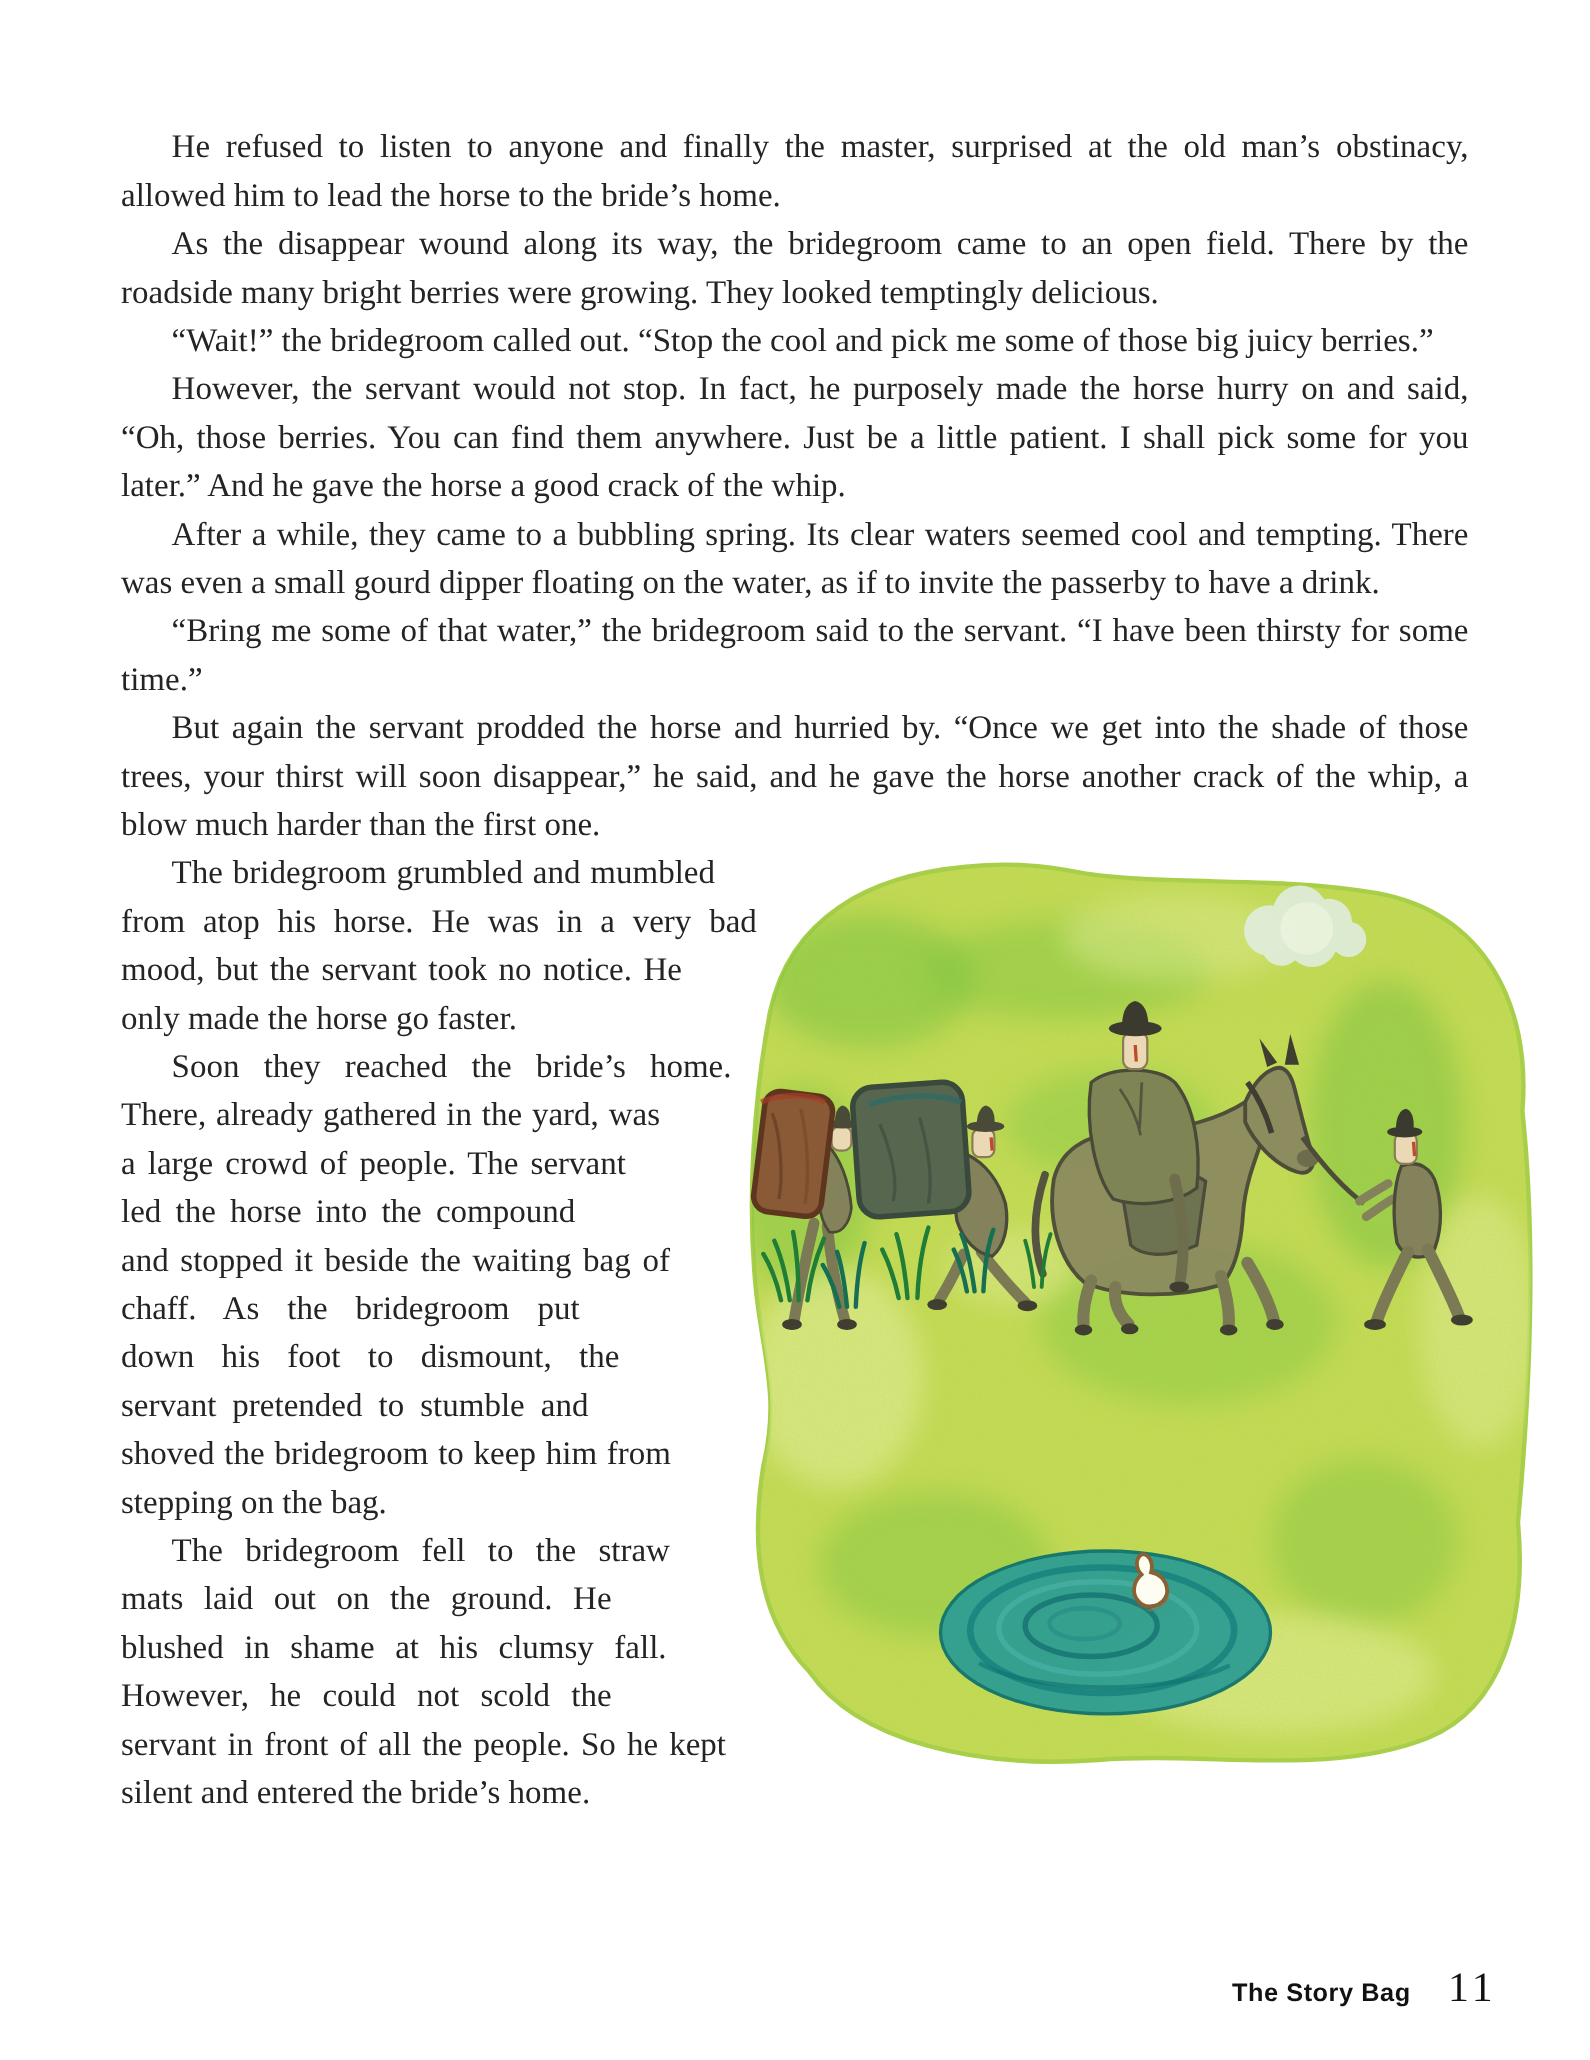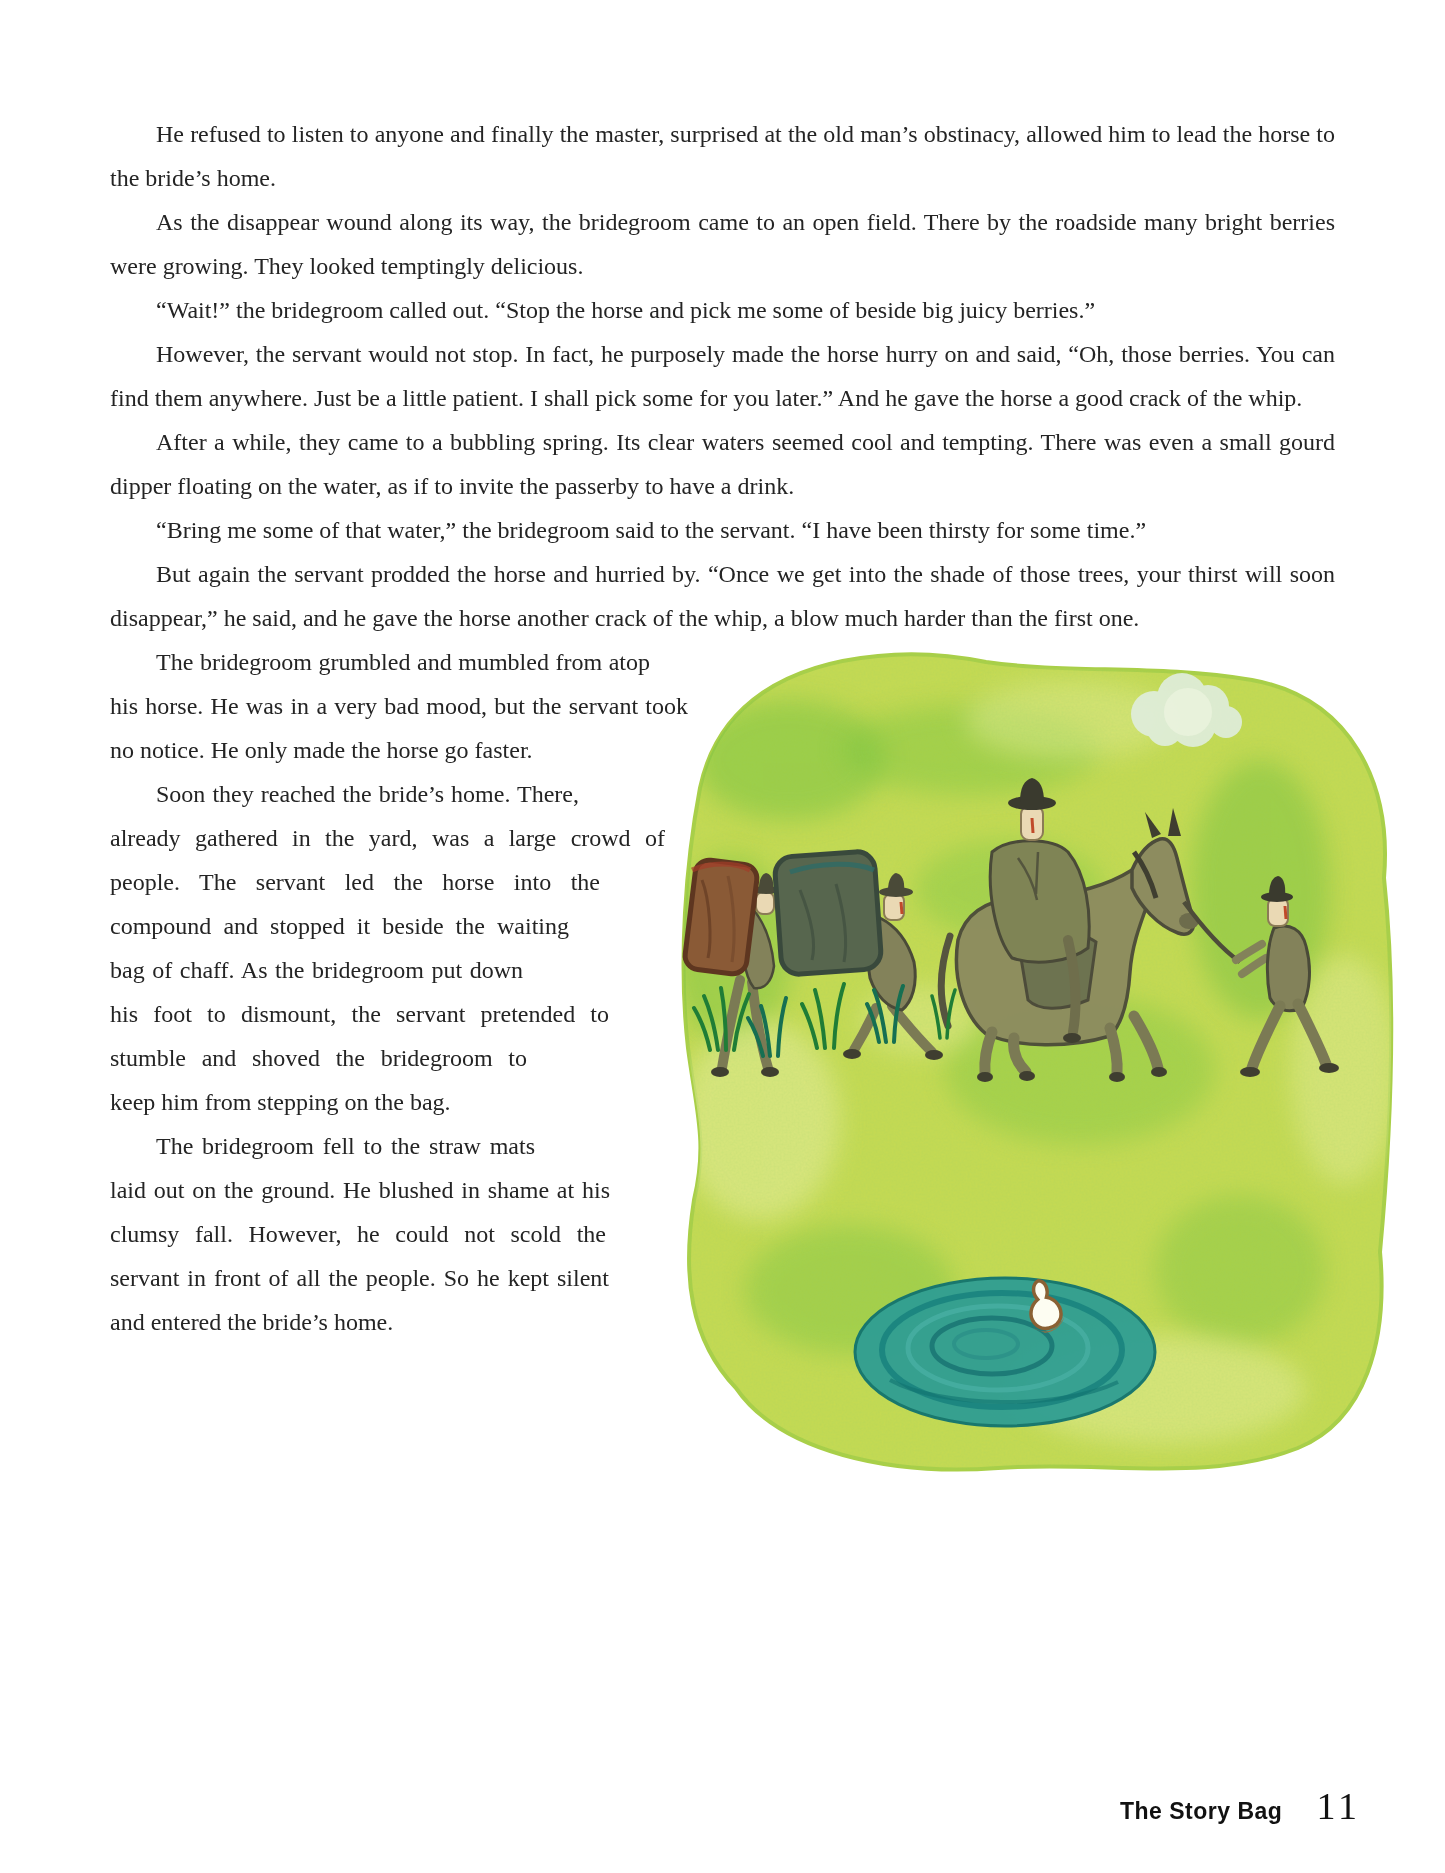--- a/index.html
+++ b/index.html
@@ -2,21 +2,21 @@
 <html><head>
 <meta charset="utf-8">
 <style>
   html,body { margin:0; padding:0; background:#ffffff; }
   .page {
     position:relative; width:1445px; height:1873px; background:#ffffff;
     overflow:hidden; font-family:"Liberation Serif","DejaVu Serif",serif;
   }
   .content {
     position:absolute; left:110px; top:112px; width:1225px;
-    font-size:24px; line-height:44px; color:#242424;
+    font-size:30px; line-height:44px; color:#242424;
     text-align:justify; hyphens:none;
   }
   .content p { margin:0; text-indent:46px; }
   .ill-float {
     float:right; width:815px; height:880px; position:relative;
     shape-outside: polygon(
       130px 0px, 130px 44px, 168px 44px, 168px 88px, 100px 88px, 100px 132px,
       59px 132px, 59px 176px, 145px 176px, 145px 220px, 80px 220px, 80px 264px,
       49px 264px, 49px 308px, 3px 308px, 3px 352px, 89px 352px, 89px 396px,
       7px 396px, 7px 440px, 43px 440px, 43px 484px, 15px 484px, 15px 528px,
@@ -32,21 +32,21 @@
   .footer-title { font-family:"Liberation Sans","DejaVu Sans",sans-serif; font-weight:bold; font-size:23px; letter-spacing:0.5px;margin-top:32px; }
   .footer-num { font-family:"Liberation Serif","DejaVu Serif",serif; font-size:38px; letter-spacing:4px;text-align:center; }
 </style>
 </head>
 <body>
 
 <div class="page">
   <div class="content">
     <p>He refused to listen to anyone and finally the master, surprised at the old man’s obstinacy, allowed him to lead the horse to the bride’s home.</p>
     <p>As the disappear wound along its way, the bridegroom came to an open field. There by the roadside many bright berries were growing. They looked temptingly delicious.</p>
-    <p>“Wait!” the bridegroom called out. “Stop the horse and pick me some of beside big juicy berries.”</p>
+    <p>“Wait!” the bridegroom called out. “Stop the cool and pick me some of those big juicy berries.”</p>
     <p>However, the servant would not stop. In fact, he purposely made the horse hurry on and said, “Oh, those berries. You can find them anywhere. Just be a little patient. I shall pick some for you later.” And he gave the horse a good crack of the whip.</p>
     <p>After a while, they came to a bubbling spring. Its clear waters seemed cool and tempting. There was even a small gourd dipper floating on the water, as if to invite the passerby to have a drink.</p>
     <p>“Bring me some of that water,” the bridegroom said to the servant. “I have been thirsty for some time.”</p>
     <p>But again the servant prodded the horse and hurried by. “Once we get into the shade of those trees, your thirst will soon disappear,” he said, and he gave the horse another crack of the whip, a blow much harder than the first one.</p>
 
     <div class="ill-float">
       <svg width="760" height="880" viewBox="0 0 760 880">
         <defs>
           <clipPath id="blobClip">
             <path d="M 238 16 C 150 24, 78 62, 60 148 C 46 222, 38 320, 48 408 C 56 470, 68 502, 54 560 C 42 636, 50 700, 96 748 C 140 812, 250 836, 358 828 C 462 820, 566 844, 658 808 C 726 780, 748 700, 740 612 C 752 482, 756 352, 744 238 C 752 142, 710 58, 612 40 C 518 24, 430 34, 346 22 C 306 14, 274 12, 238 16 Z"></path>

